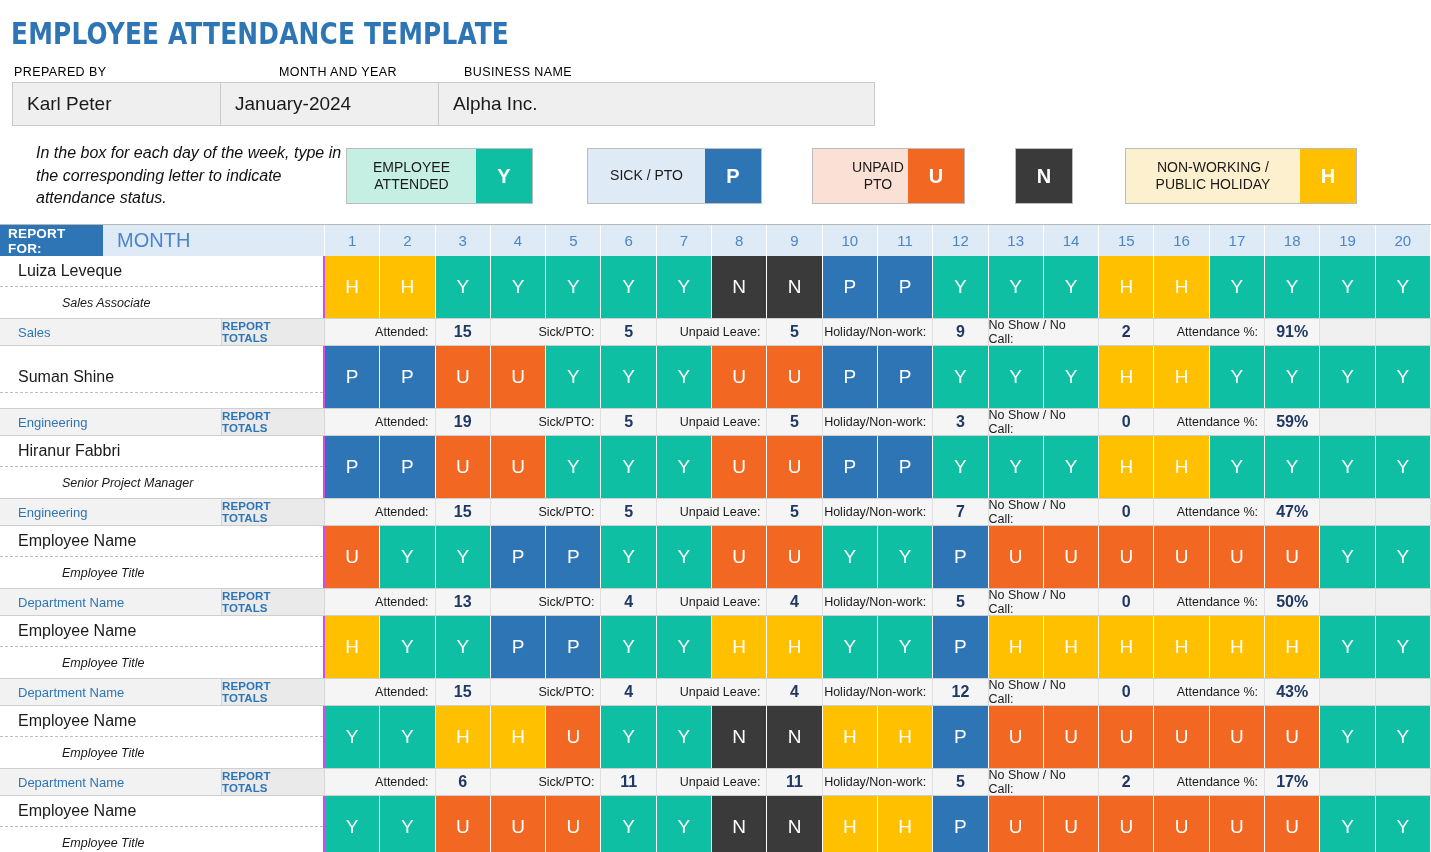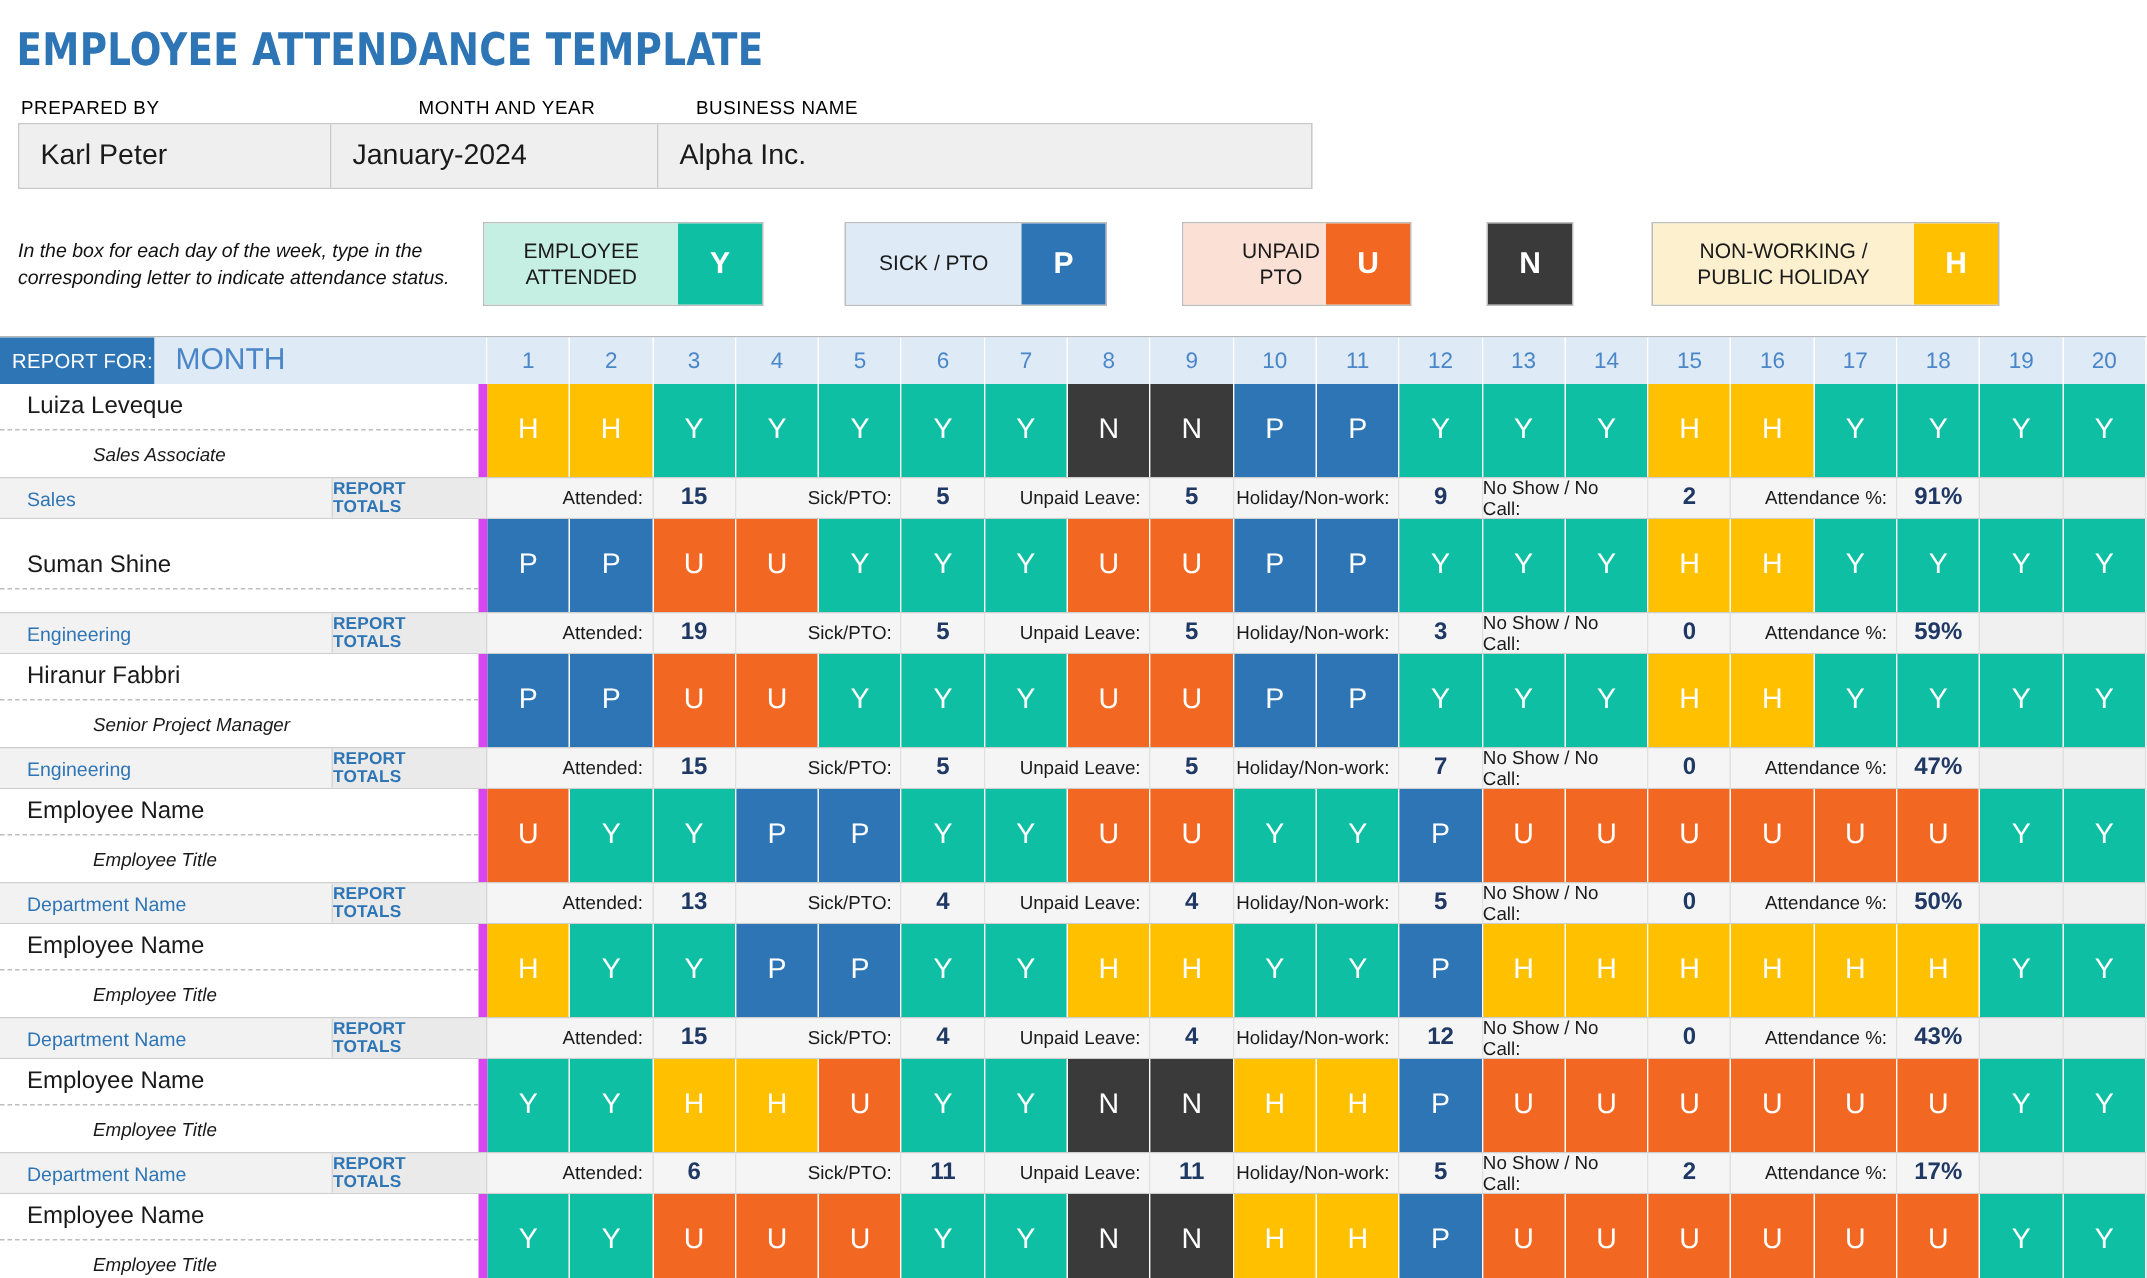--- a/index.html
+++ b/index.html
@@ -67,23 +67,24 @@
   .legend-strip {
     display: flex;
     align-items: center;
     margin-top: 14px;
     height: 72px;
     padding-left: 12px;
   }
   .legend-note {
     width: 310px;
     font-style: italic;
-    font-size: 13px;
+    font-size: 16px;
     line-height: 1.42;
     color: #111;
+    margin-left: 24px;
   }
   .legend-box {
     display: flex;
     height: 56px;
     border: 1px solid #bdbdbd;
     margin-right: 0;
   }
   .legend-text {
     display: flex;
     align-items: center;
@@ -114,21 +115,21 @@
 
   .hdr {
     height: 31px;
     background: #DEEAF6;
   }
   .hdr-reportfor {
     width: 103px;
     background: #2E75B6;
     color: #ffffff;
     font-size: 13.5px;
-    font-weight: normal;
+    font-weight: bold;
     display: flex;
     align-items: center;
     padding-left: 8px;
     letter-spacing: 0.2px;
   }
   .hdr-month {
     width: 222px;
     background: #DEEAF6;
     color: #4a86c8;
     font-size: 20px;
@@ -149,21 +150,21 @@
   }
 
   
   .emp-block { border-bottom: 1px solid #cfcfcf; }
   .emp-main { display: flex; height: 62px; }
   .emp-info {
     width: 325px;
     display: flex;
     flex-direction: column;
     justify-content: center;
-    border-right: 6px solid #d946ef;
+    border-right: 2px solid #d946ef;
   }
   .emp-name {
     height: 31px;
     display: flex;
     align-items: center;
     padding-left: 18px;
     font-size: 16px;
     color: #1a1a1a;
     border-bottom: 1px dashed #bdbdbd;
   }

